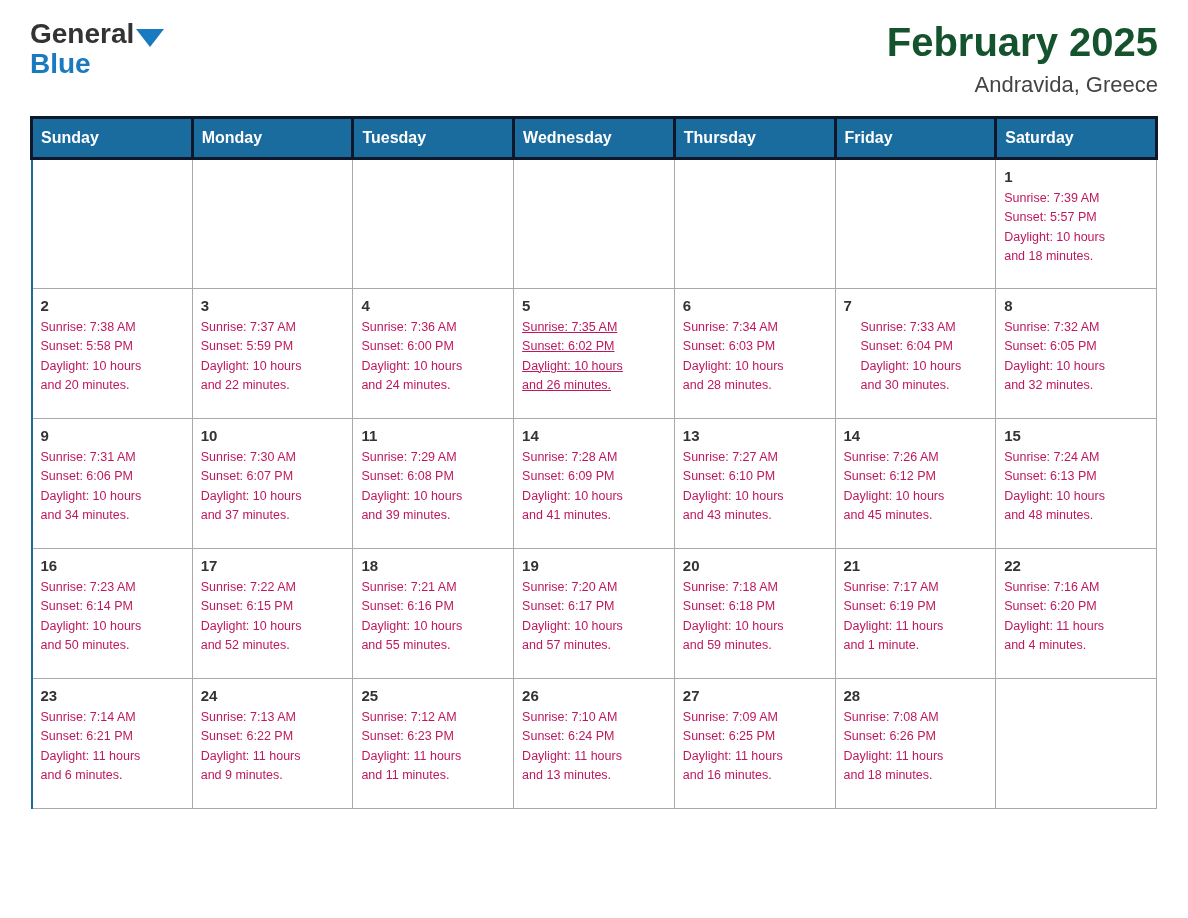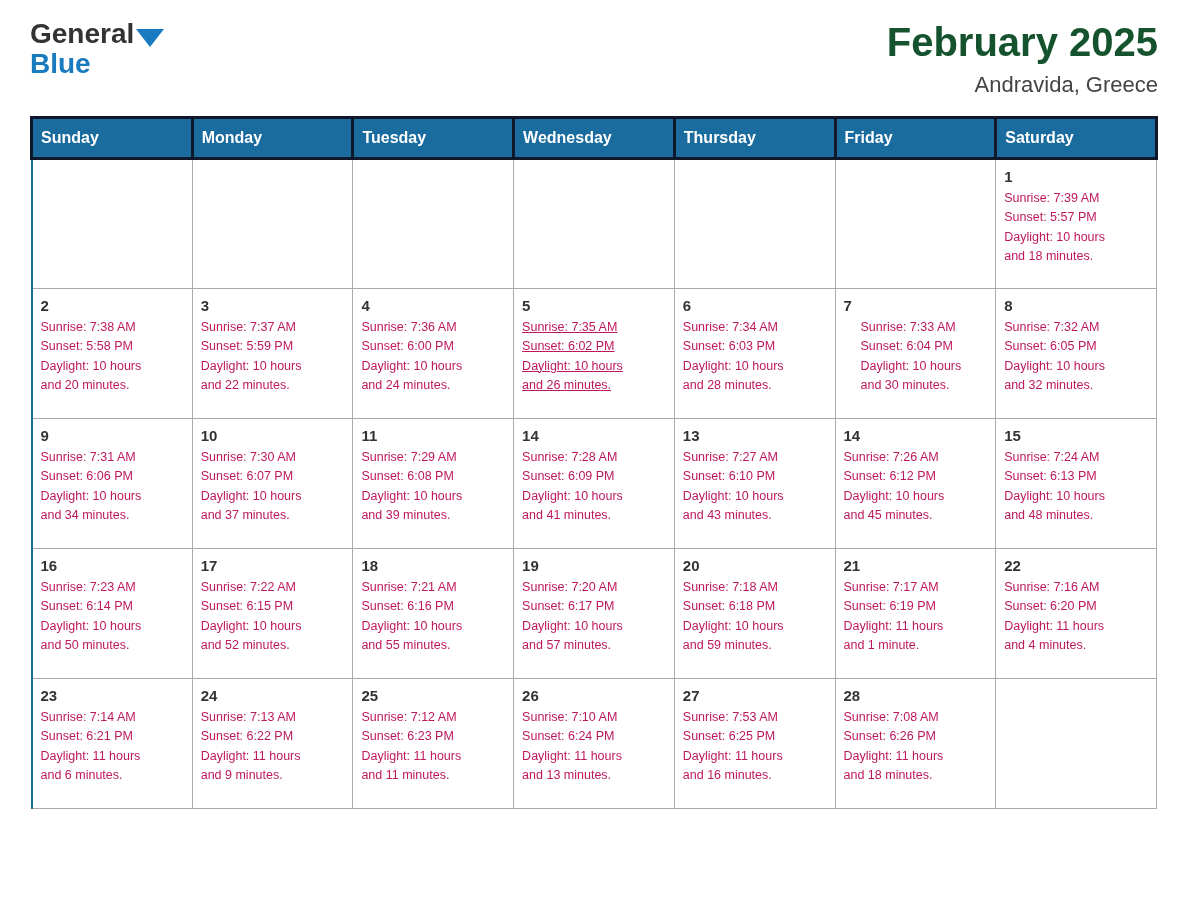--- a/index.html
+++ b/index.html
@@ -324,21 +324,21 @@
         </td>
         <td>
           <div class="day-number">26</div>
           <div class="day-info" style="white-space: pre-line;">Sunrise: 7:10 AM
 Sunset: 6:24 PM
 Daylight: 11 hours
 and 13 minutes.</div>
         </td>
         <td>
           <div class="day-number">27</div>
-          <div class="day-info" style="white-space: pre-line;">Sunrise: 7:53 AM
+          <div class="day-info" style="white-space: pre-line;">Sunrise: 7:09 AM
 Sunset: 6:25 PM
 Daylight: 11 hours
 and 16 minutes.</div>
         </td>
         <td>
           <div class="day-number">28</div>
           <div class="day-info" style="white-space: pre-line;">Sunrise: 7:08 AM
 Sunset: 6:26 PM
 Daylight: 11 hours
 and 18 minutes.</div>

